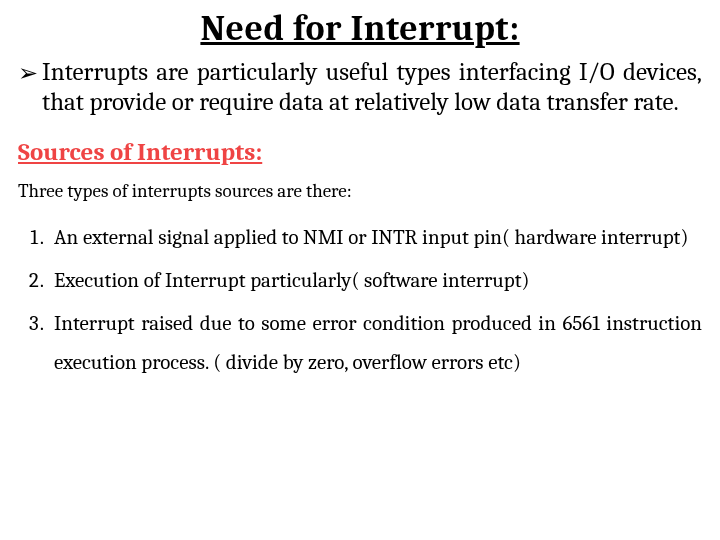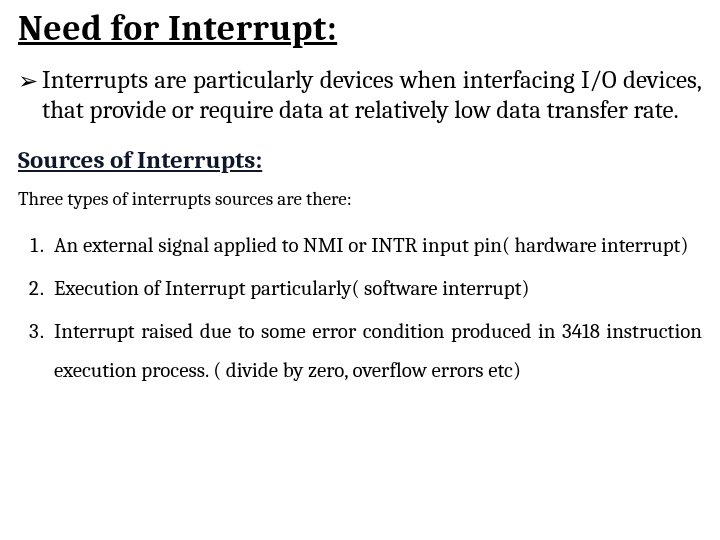--- a/index.html
+++ b/index.html
@@ -6,24 +6,25 @@
   body {
     width: 720px;
     height: 540px;
     background: #fff;
     font-family: Cambria, Georgia, 'Times New Roman', serif;
     color: #000;
     padding: 8px 18px 0 18px;
     overflow: hidden;
   }
   .title {
+    text-align: center;
     font-size: 36px;
     font-weight: 700;
     text-decoration: underline;
-    margin-bottom: 16px;
+    margin-bottom: 8px;
     letter-spacing: 0.5px;
   }
   .bullet-row {
     display: flex;
     align-items: flex-start;
     margin-bottom: 2px;
   }
   .bullet-glyph {
     font-size: 24px;
     line-height: 1.2;
@@ -32,21 +33,21 @@
   }
   .bullet-text {
     flex: 1;
     font-size: 25px;
     line-height: 1.2;
     text-align: justify;
   }
   .subheading {
     font-size: 25px;
     font-weight: 700;
-    color: #0f172a;
+    color: #ef4444;
     text-decoration: underline;
     margin-top: 20px;
     margin-bottom: 14px;
   }
   .intro {
     font-size: 19px;
     margin-bottom: 16px;
   }
   .numlist {
     list-style: decimal;
@@ -60,24 +61,24 @@
     margin-bottom: 4px;
   }
 </style>
 </head>
 <body>
 
 <h1 class="title">Need for Interrupt:</h1>
 
 <div class="bullet-row">
   <span class="bullet-glyph">➢</span>
-  <span class="bullet-text">Interrupts are particularly devices when interfacing I/O devices, that provide or require data at relatively low data transfer rate.</span>
+  <span class="bullet-text">Interrupts are particularly useful types interfacing I/O devices, that provide or require data at relatively low data transfer rate.</span>
 </div>
 
 <h2 class="subheading">Sources of Interrupts:</h2>
 
 <p class="intro">Three types of interrupts sources are there:</p>
 
 <ol class="numlist">
   <li>An external signal applied to NMI or INTR input pin( hardware interrupt)</li>
   <li>Execution of Interrupt particularly( software interrupt)</li>
-  <li>Interrupt raised due to some error condition produced in 3418 instruction execution process. ( divide by zero, overflow errors etc)</li>
+  <li>Interrupt raised due to some error condition produced in 6561 instruction execution process. ( divide by zero, overflow errors etc)</li>
 </ol>
 
 </body></html>

